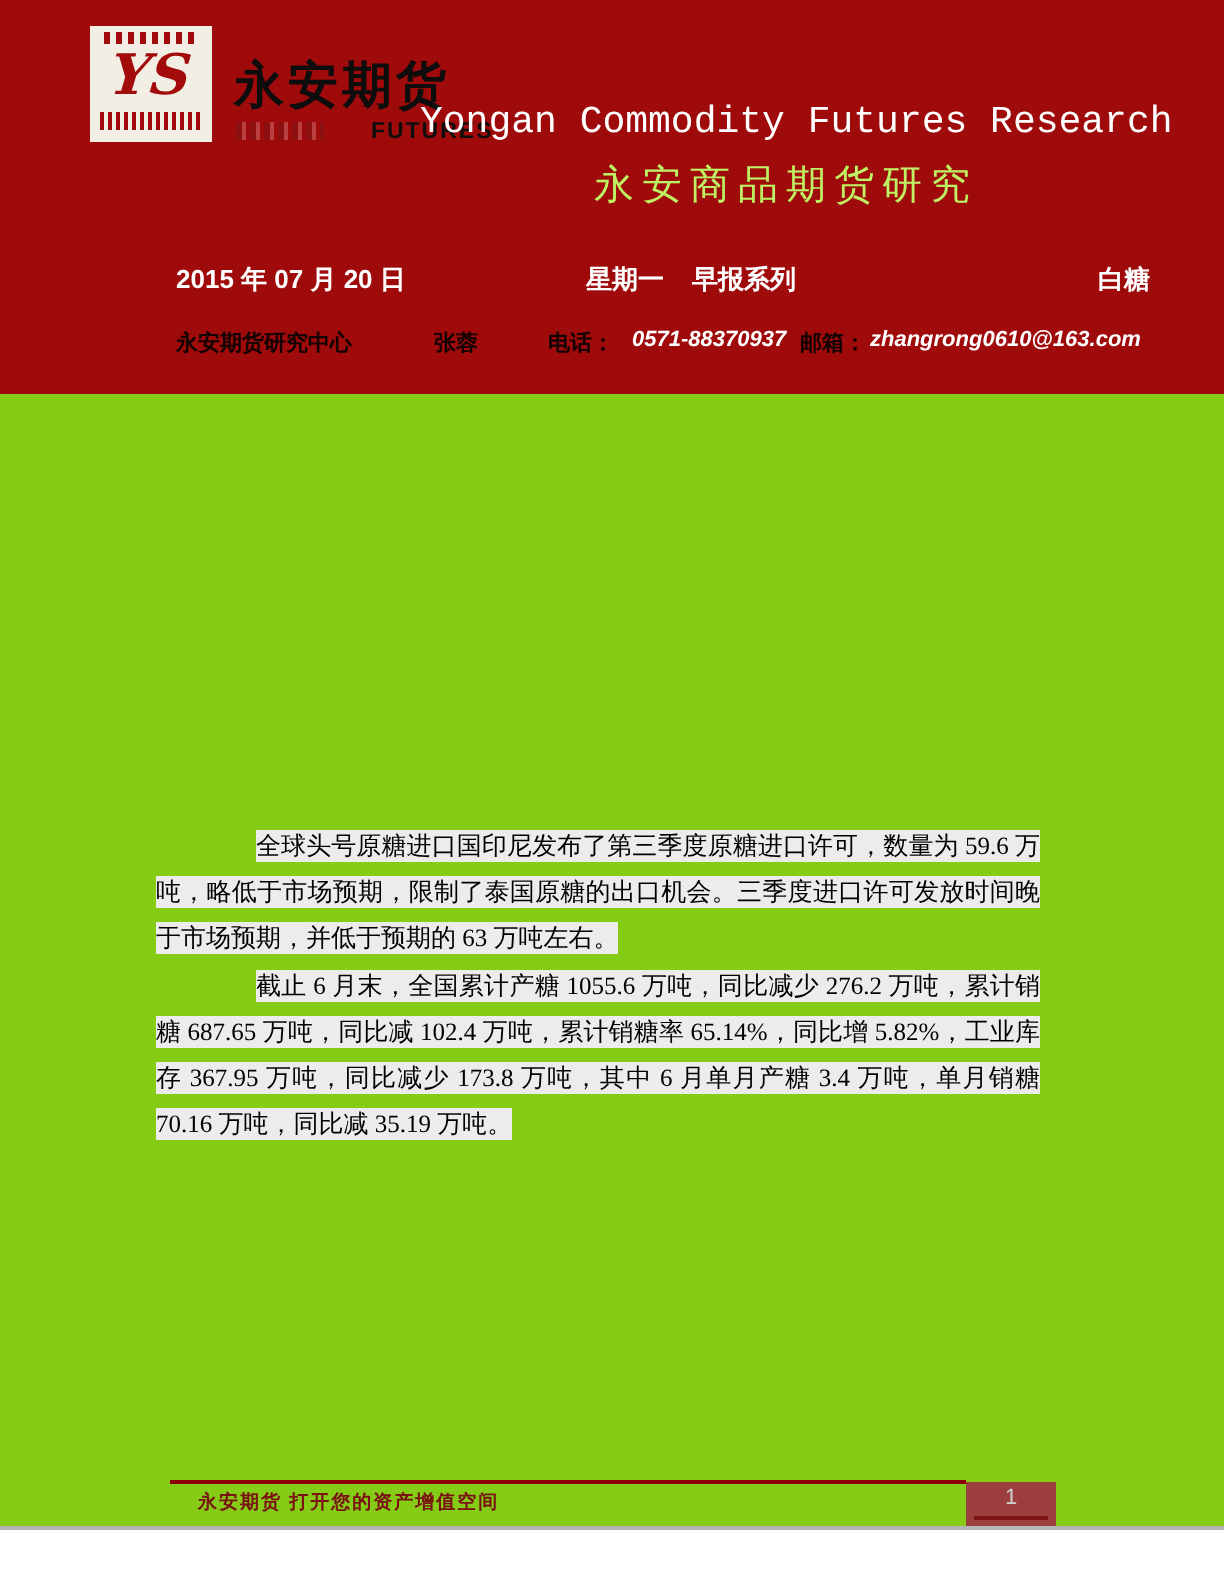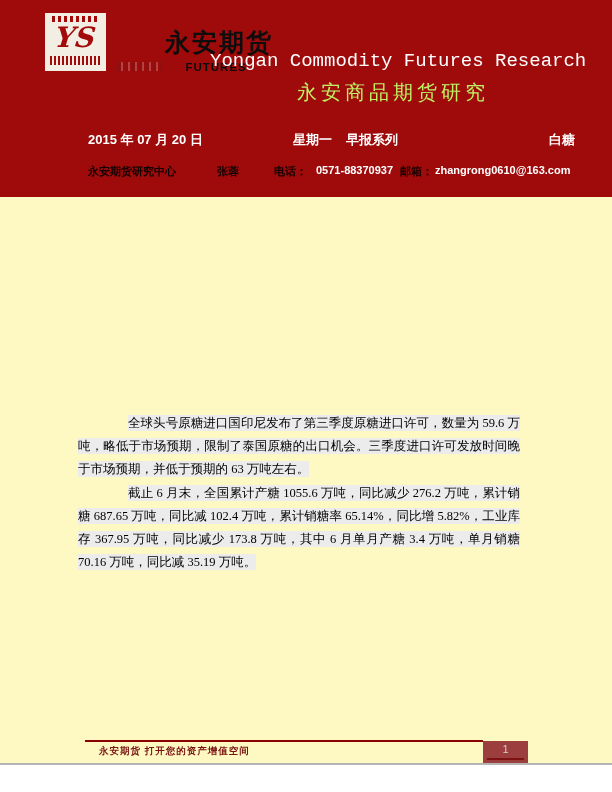--- a/index.html
+++ b/index.html
@@ -26,21 +26,21 @@
     font-style:italic; font-weight:bold; font-size:28px; line-height:32px;
     color:#a30b0b; text-align:center; transform:skewX(-6deg);
   }
   .seal-marks-bottom {
     height:9px; margin:2px 5px 0 5px;
     background:repeating-linear-gradient(90deg,#a30b0b 0 2px,transparent 2px 4px),
                repeating-linear-gradient(0deg,#f2eee4 0 2px,transparent 2px 4px);
   }
   .logo-cn {
     position:absolute; left:117px; top:26px;
-    font-weight:900; font-size:25px; letter-spacing:2px; color:#0d0d0d;margin-left:48px;
+    font-weight:900; font-size:25px; letter-spacing:2px; color:#0d0d0d;
   }
   .logo-sub { position:absolute; left:118px; top:57px; height:12px; white-space:nowrap; }
   .logo-accent {
     display:inline-block; width:44px; height:9px; vertical-align:middle;
     background:repeating-linear-gradient(90deg,#8c1010 0 3px,#b94040 3px 5px,transparent 5px 7px);
   }
   .logo-futures {
     display:inline-block; vertical-align:middle; margin-left:19px;
     font-weight:700; font-size:11.5px; letter-spacing:1px; color:#0d0d0d;
   }
@@ -54,31 +54,31 @@
     font-family:"Liberation Serif","DejaVu Serif",serif;
     font-size:20px; letter-spacing:4px; color:#bef264; white-space:nowrap;
   }
   .meta-row span { position:absolute; top:131px; font-weight:bold; font-size:13px; color:#ffffff; white-space:nowrap; }
   .meta-date      { left:88px; }
   .meta-weekday   { left:293px; }
   .meta-series    { left:346px; }
   .meta-commodity { left:513px;padding-left:36px; }
   .contact-row span { position:absolute; top:164px; font-weight:bold; font-size:11px; white-space:nowrap; }
   .c-black { color:#120202; }
-  .c-white { color:#ffffff; }
+  .c-white { color:#ffffff;font-style:italic; }
   .contact-dept    { left:88px; }
   .contact-analyst { left:217px; }
   .contact-phone-label { left:274px; }
   .contact-phone   { left:316px; }
   .contact-email-label { left:400px;text-align:right; }
   .contact-email   { left:435px; }
   
   .body-black {
     position:absolute; left:0; top:197px; width:612px; height:566px;
-    background:#fef9c3;
+    background:#84cc16;
   }
   .text-block {
     position:absolute; left:78px; top:215px; width:442px;
     font-family:"Liberation Serif","DejaVu Serif",serif;
     font-size:12.5px; line-height:23.2px; text-align:justify; color:#000000;
   }
   .text-block p { margin:0; text-indent:50px; }
   .hl { background:#ececec; padding:1px 0; }
   
   .footer-hairline {

